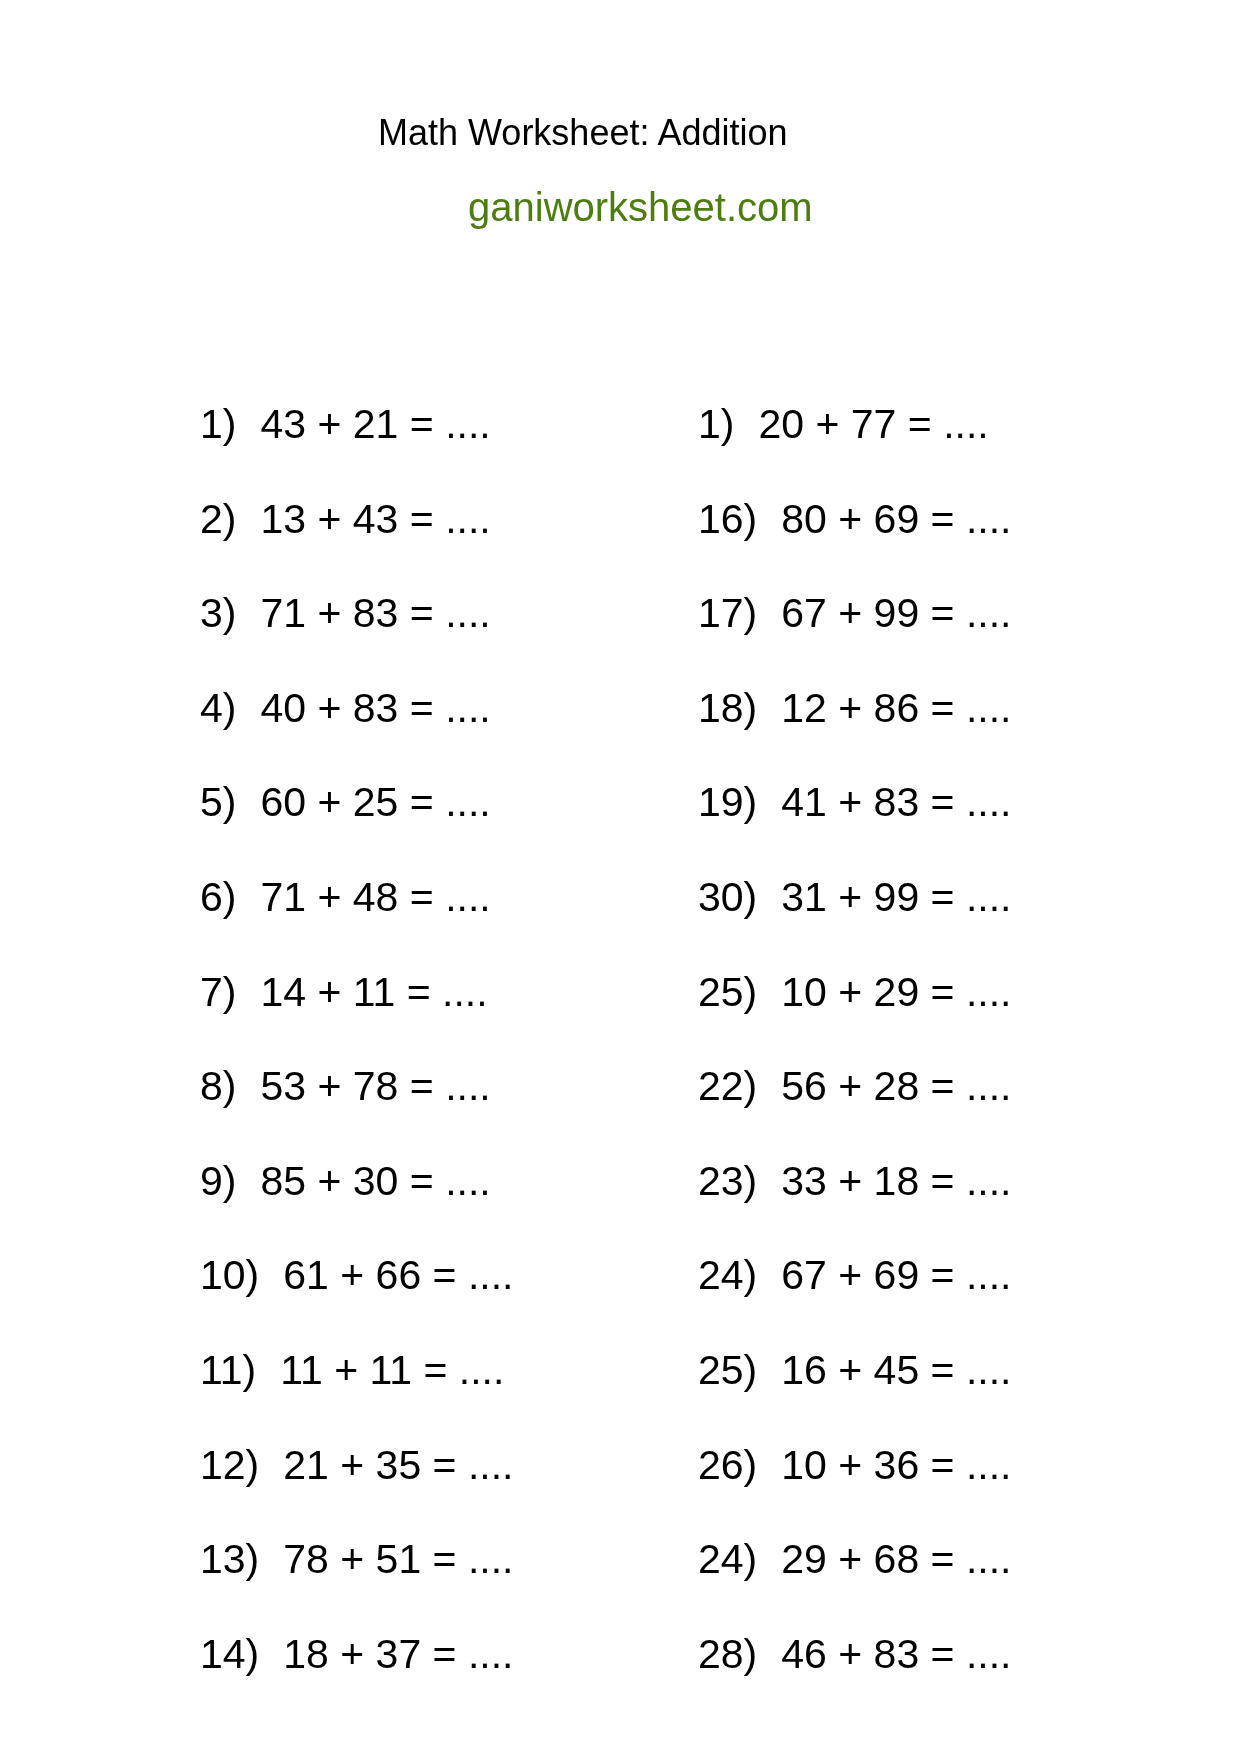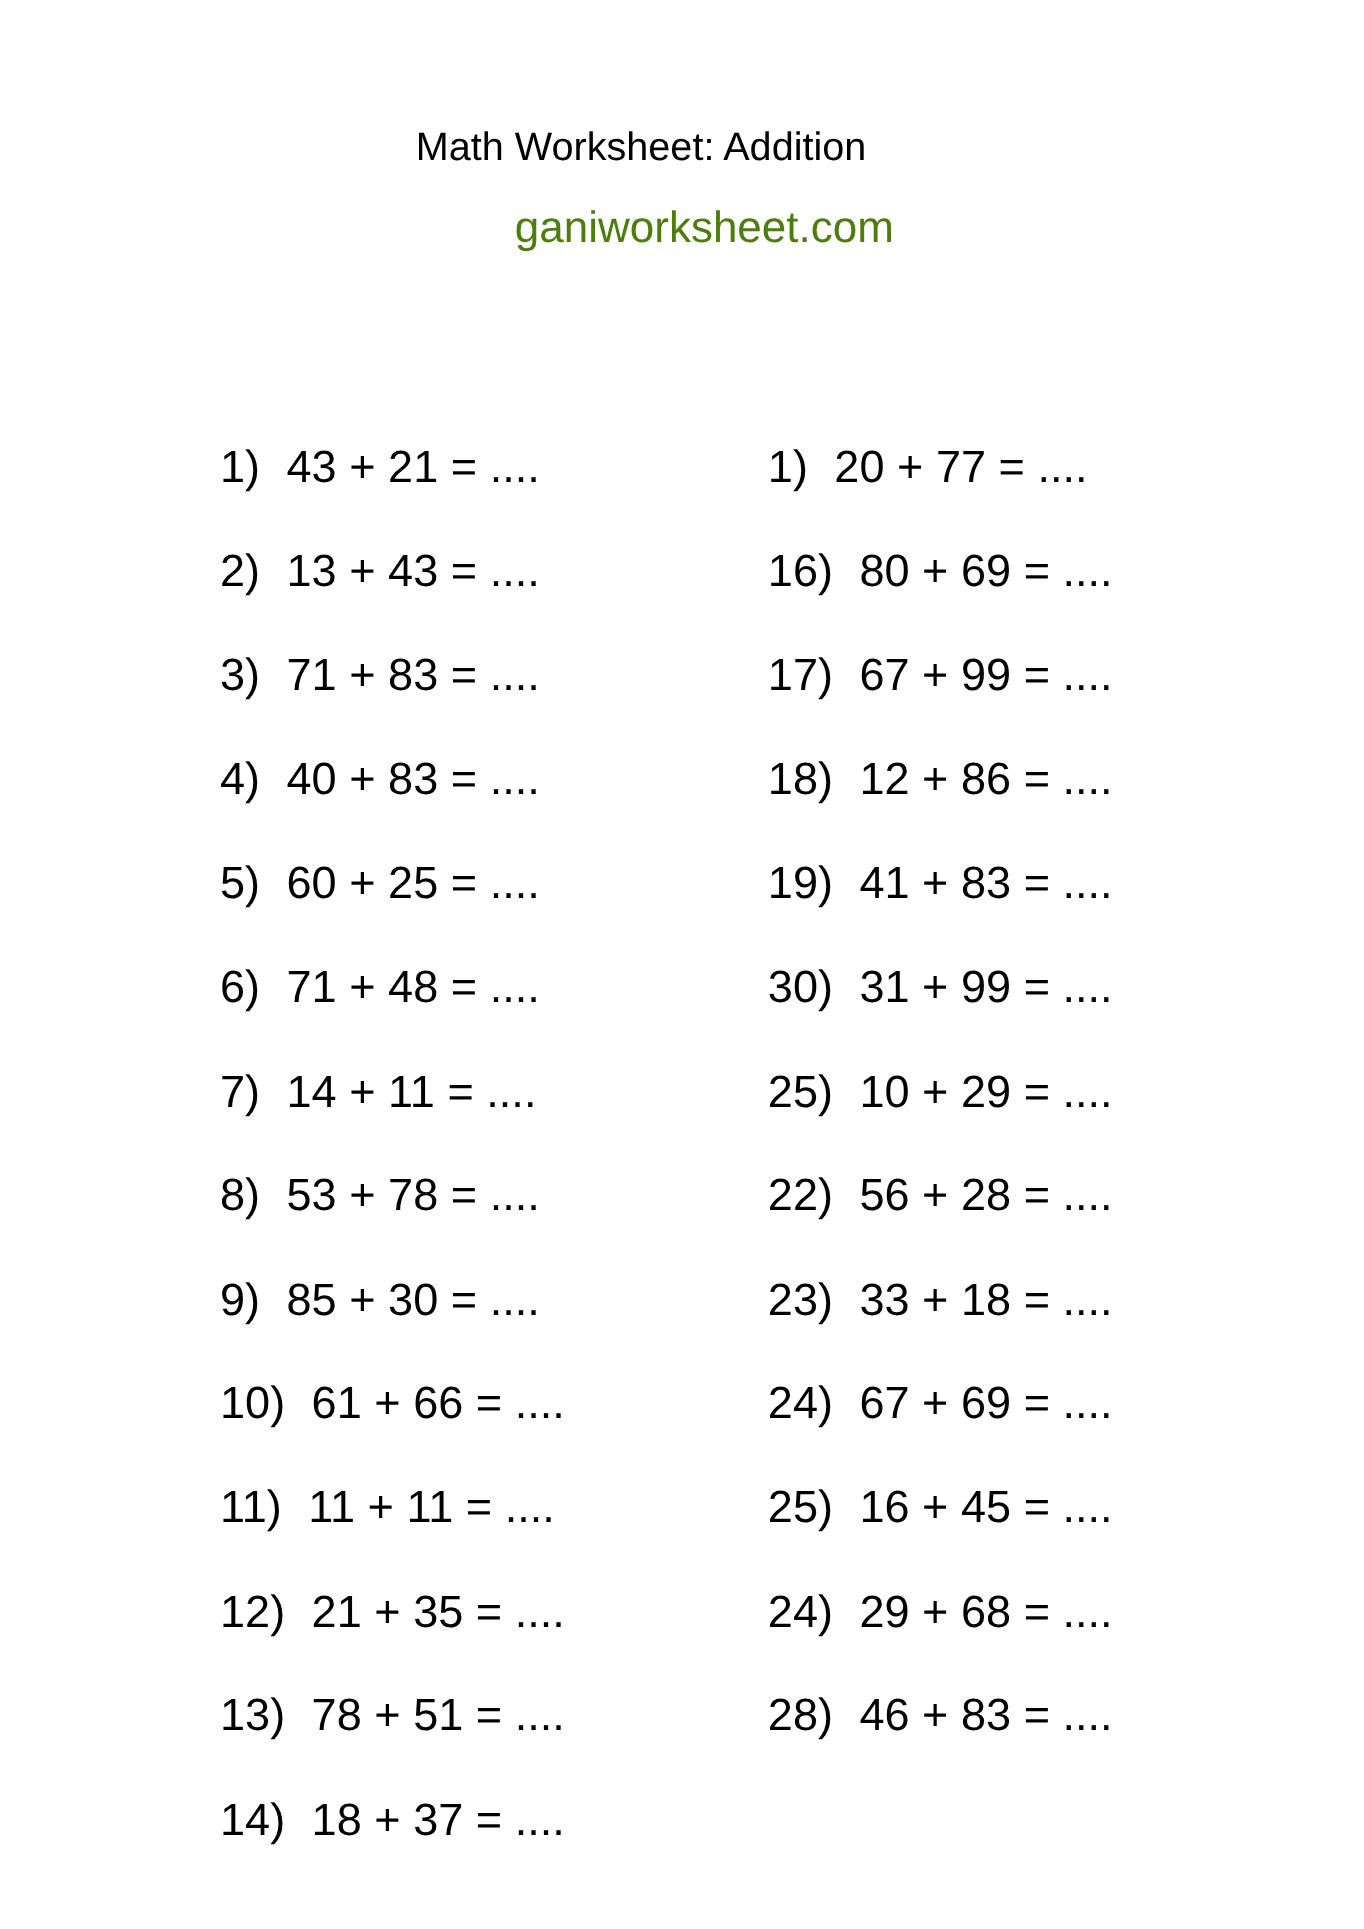--- a/index.html
+++ b/index.html
@@ -41,15 +41,16 @@
   <div class="item"><span class="num">16)</span><span class="eq">80 + 69 = ....</span></div>
   <div class="item"><span class="num">17)</span><span class="eq">67 + 99 = ....</span></div>
   <div class="item"><span class="num">18)</span><span class="eq">12 + 86 = ....</span></div>
   <div class="item"><span class="num">19)</span><span class="eq">41 + 83 = ....</span></div>
   <div class="item"><span class="num">30)</span><span class="eq">31 + 99 = ....</span></div>
   <div class="item"><span class="num">25)</span><span class="eq">10 + 29 = ....</span></div>
   <div class="item"><span class="num">22)</span><span class="eq">56 + 28 = ....</span></div>
   <div class="item"><span class="num">23)</span><span class="eq">33 + 18 = ....</span></div>
   <div class="item"><span class="num">24)</span><span class="eq">67 + 69 = ....</span></div>
   <div class="item"><span class="num">25)</span><span class="eq">16 + 45 = ....</span></div>
+  <div class="item"><span class="num">26)</span><span class="eq">10 + 36 = ....</span></div>
   <div class="item"><span class="num">24)</span><span class="eq">29 + 68 = ....</span></div>
   <div class="item"><span class="num">28)</span><span class="eq">46 + 83 = ....</span></div>
 </div>
 
 </body></html>

